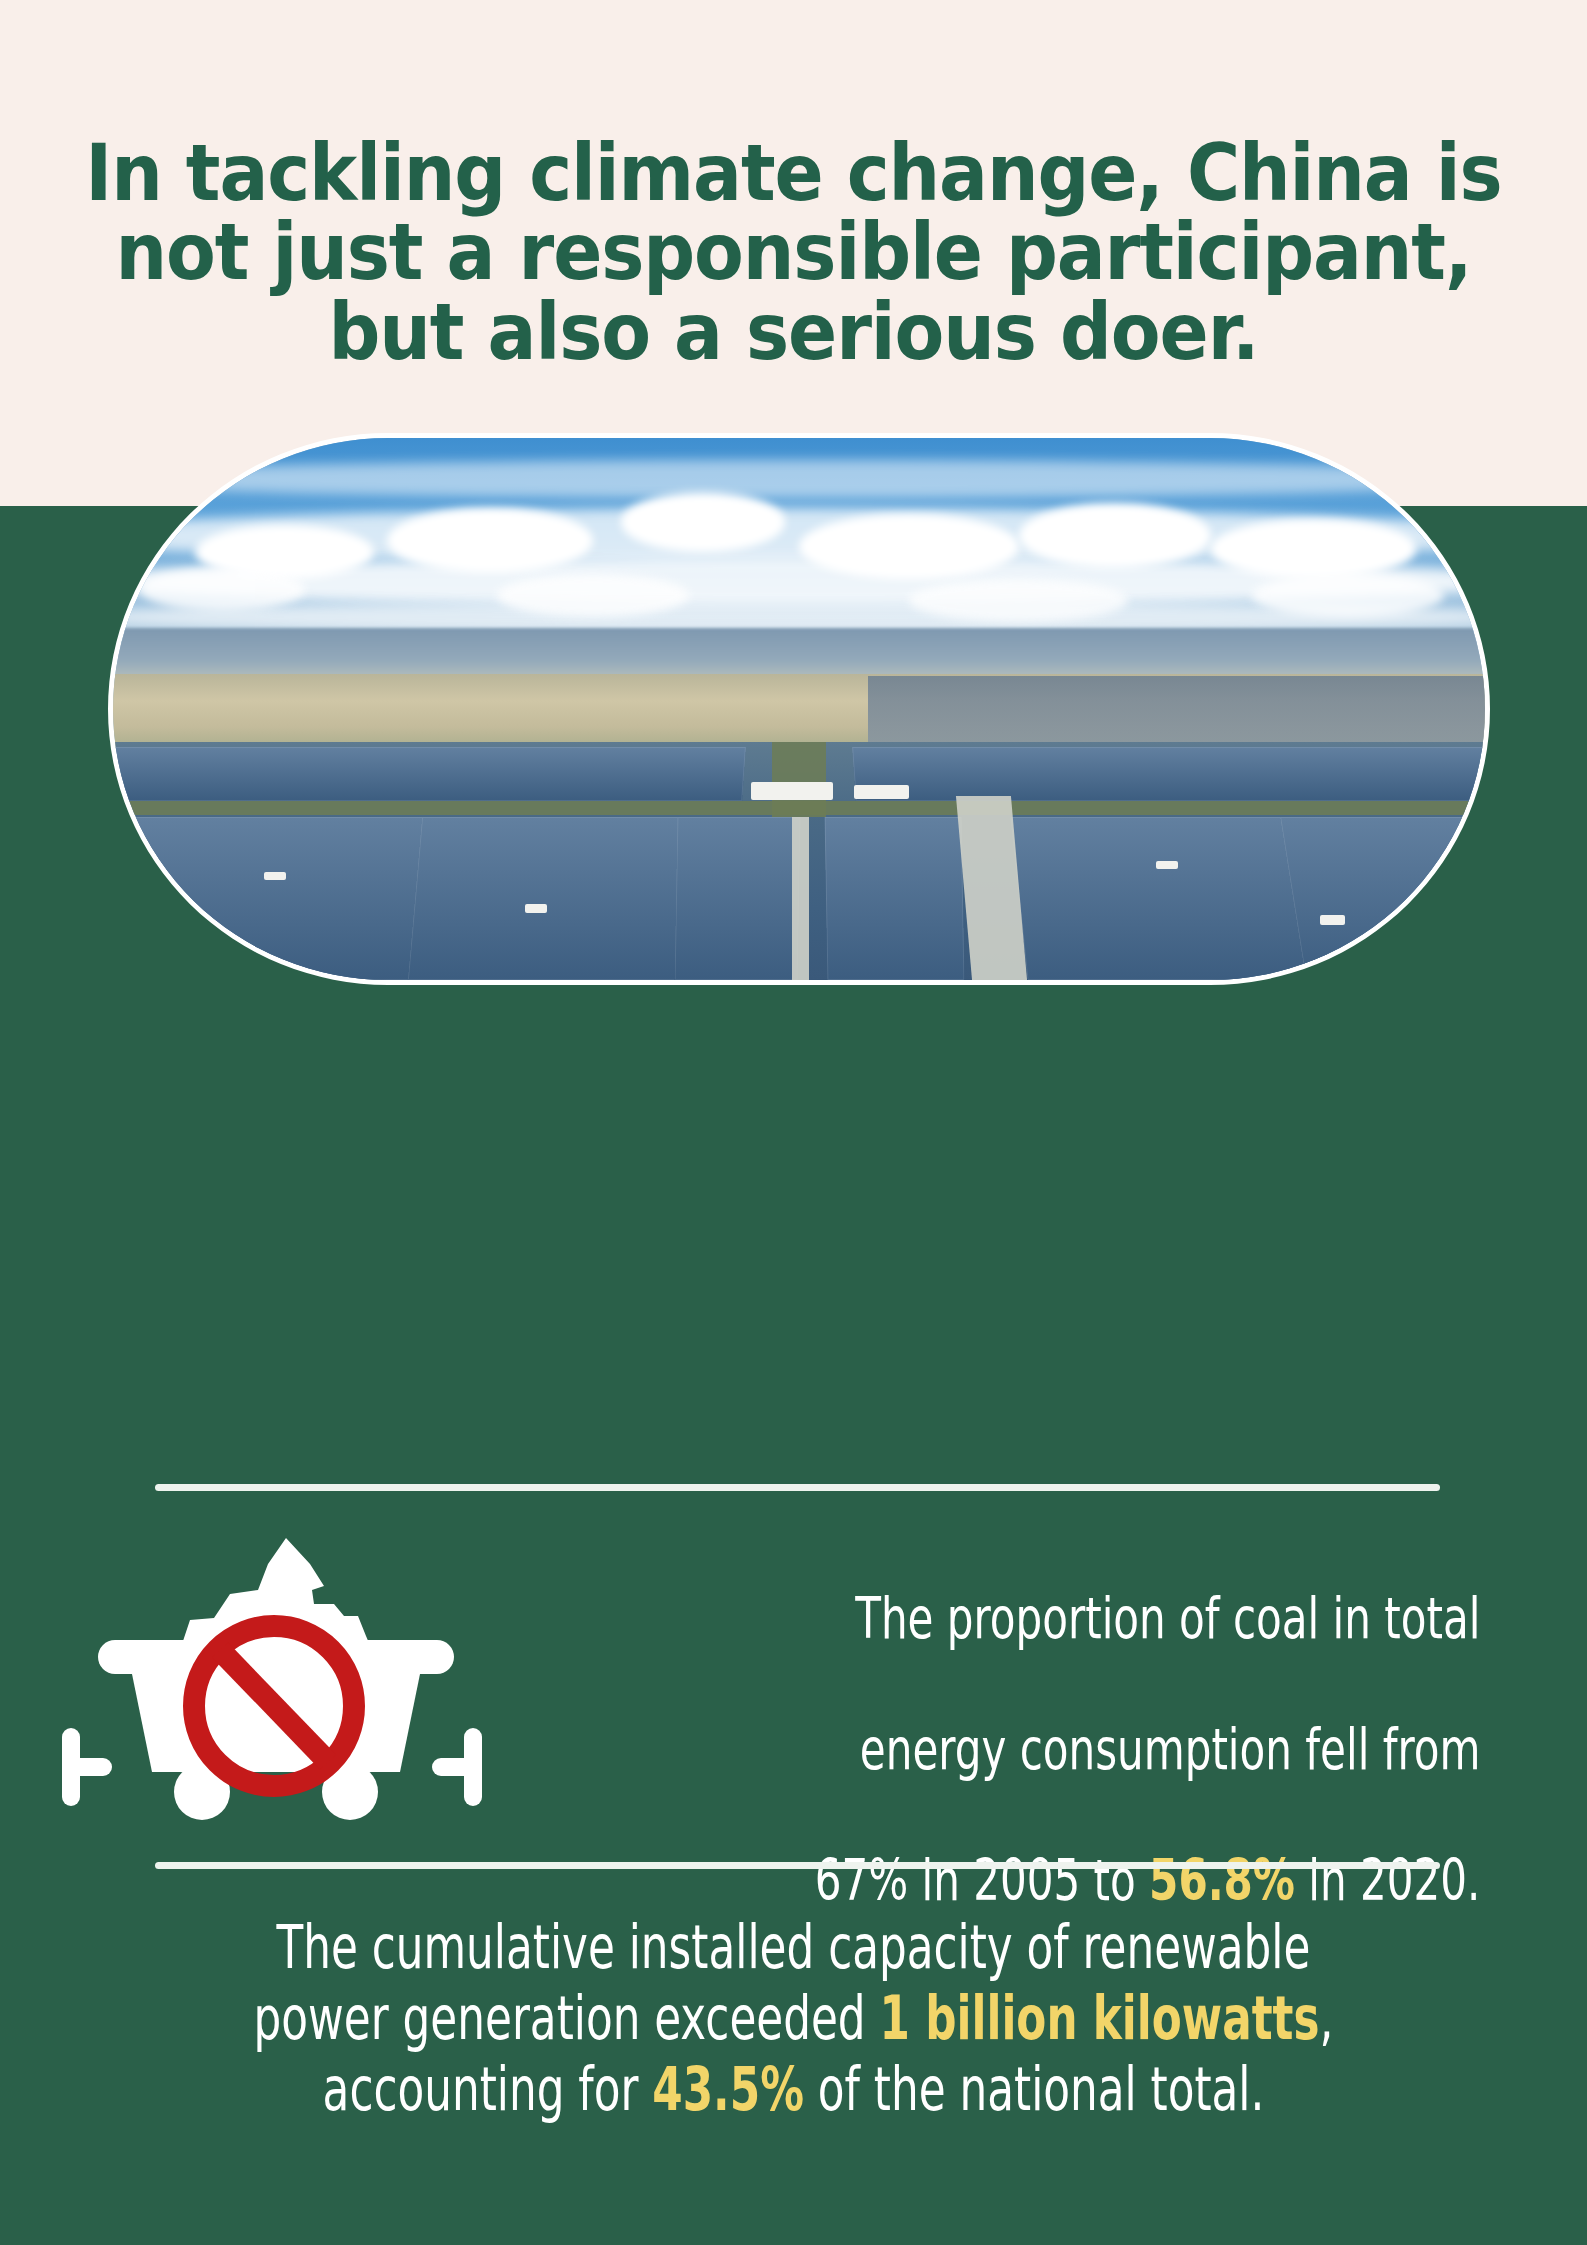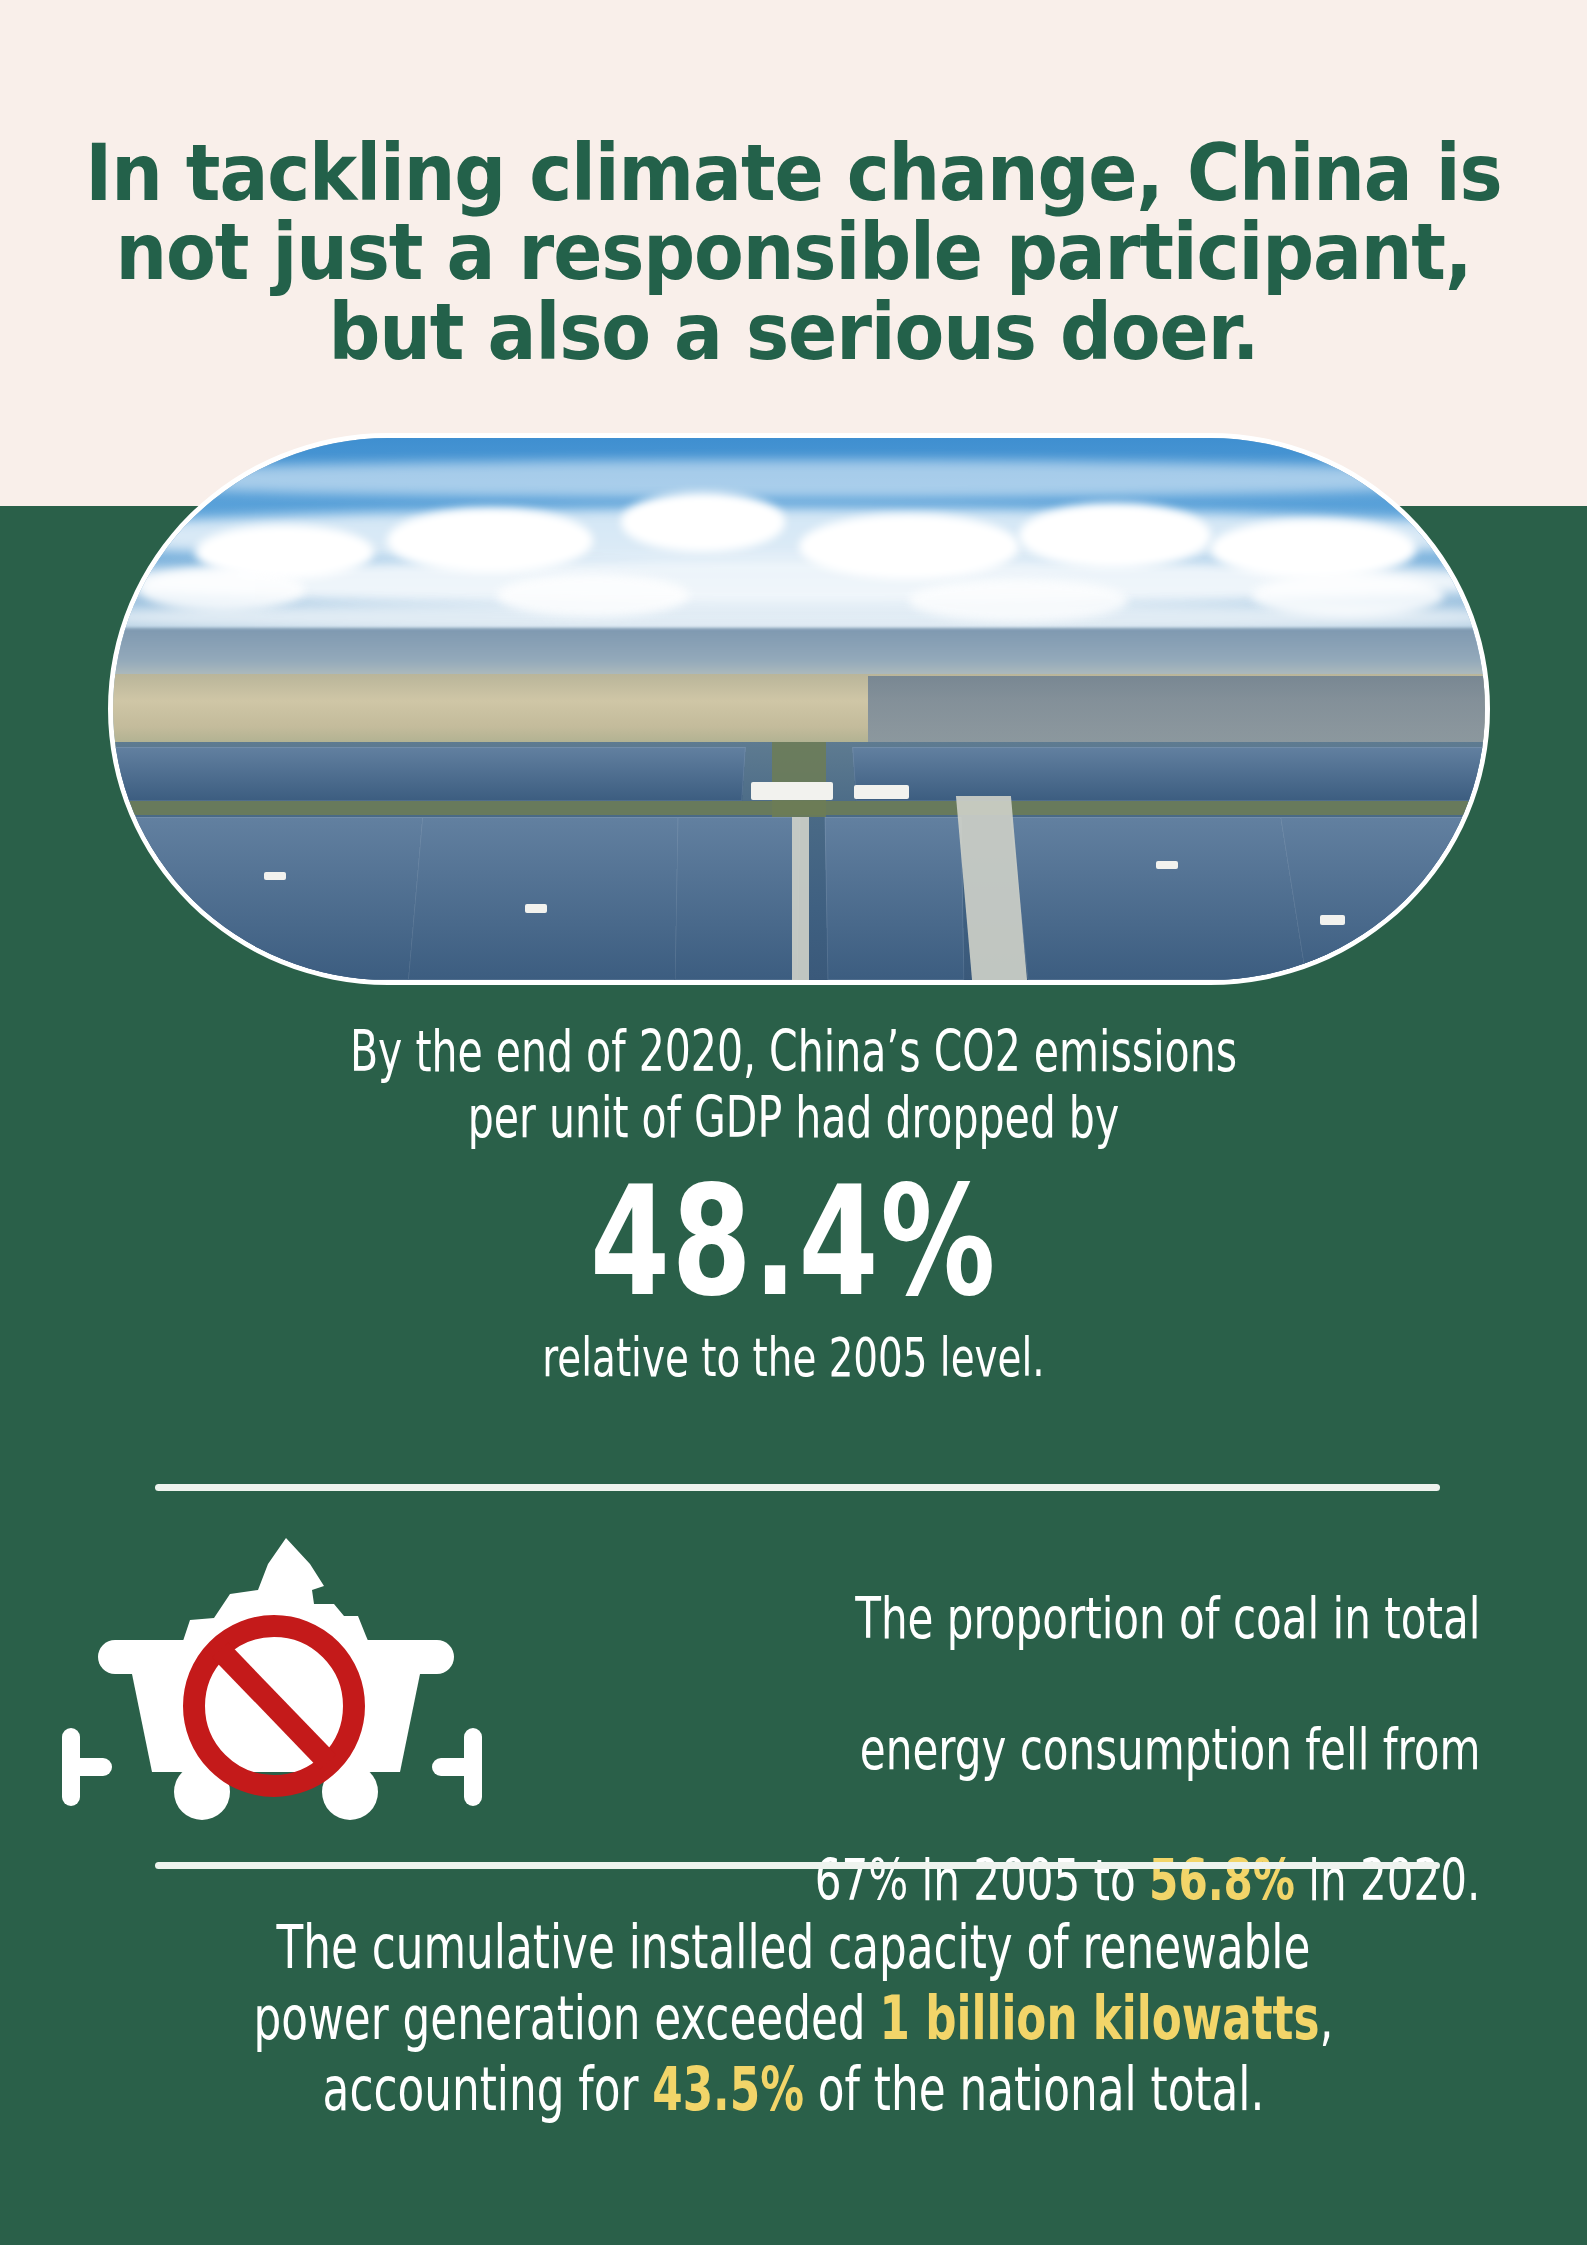--- a/index.html
+++ b/index.html
@@ -282,26 +282,20 @@
       <div class="road" style="left:49.5%;top:70%;width:1.2%;height:30%;"></div>
       <div class="bldg" style="left:46.5%;top:63.5%;width:6%;height:3.2%;"></div>
       <div class="bldg" style="left:54%;top:64%;width:4%;height:2.6%;"></div>
       <div class="bldg" style="left:11%;top:80%;width:1.6%;height:1.6%;"></div>
       <div class="bldg" style="left:30%;top:86%;width:1.6%;height:1.6%;"></div>
       <div class="bldg" style="left:76%;top:78%;width:1.6%;height:1.6%;"></div>
       <div class="bldg" style="left:88%;top:88%;width:1.8%;height:1.8%;"></div>
     </div>
   </div>
 
-  <div class="stat-co2">
-    <div class="co2-lead">By the end of 2020, China’s CO2   emissions
-per unit of GDP had dropped by</div>
-    <div class="co2-big">48.4%</div>
-    <div class="co2-tail">relative to the 2005 level.</div>
-  </div>
 
   <div class="divider divider-1"></div>
 
   <div class="coal-row">
     <div class="coal-icon">
       <svg viewBox="0 0 420 300" xmlns="http://www.w3.org/2000/svg" aria-hidden="true">
         <g fill="#ffffff">
 
           <path d="M118 130 L128 100 L152 98 L168 74 L196 70 L206 44 L224 18 L248 44 L262 66 L250 70 L252 84 L272 84
                    L282 96 L296 96 L304 116 L310 130 Z"></path>

